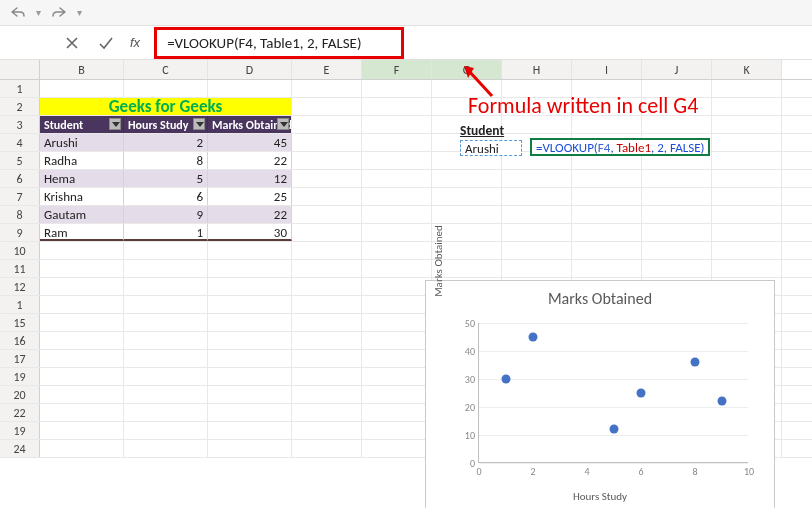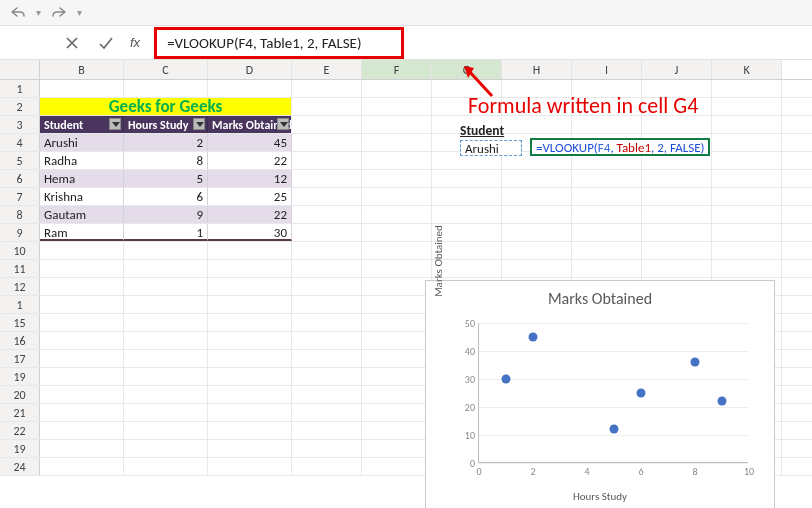--- a/index.html
+++ b/index.html
@@ -339,33 +339,20 @@
           <div class="cell" style="width: 70px;"></div>
           <div class="cell" style="width: 70px;"></div>
           <div class="cell" style="width: 70px;"></div>
           <div class="cell" style="width: 70px;"></div>
           <div class="cell" style="width: 70px;"></div>
           <div class="cell" style="width: 70px;"></div>
           <div class="cell" style="width: 70px;"></div>
         </div>
         <div class="row">
           <div class="rh">20</div>
-          <div class="cell" style="width: 84px;"></div>
-          <div class="cell" style="width: 84px;"></div>
-          <div class="cell" style="width: 84px;"></div>
-          <div class="cell" style="width: 70px;"></div>
-          <div class="cell" style="width: 70px;"></div>
-          <div class="cell" style="width: 70px;"></div>
-          <div class="cell" style="width: 70px;"></div>
-          <div class="cell" style="width: 70px;"></div>
-          <div class="cell" style="width: 70px;"></div>
-          <div class="cell" style="width: 70px;"></div>
-        </div>
-        <div class="row">
-          <div class="rh">21</div>
           <div class="cell" style="width: 84px;"></div>
           <div class="cell" style="width: 84px;"></div>
           <div class="cell" style="width: 84px;"></div>
           <div class="cell" style="width: 70px;"></div>
           <div class="cell" style="width: 70px;"></div>
           <div class="cell" style="width: 70px;"></div>
           <div class="cell" style="width: 70px;"></div>
           <div class="cell" style="width: 70px;"></div>
           <div class="cell" style="width: 70px;"></div>
           <div class="cell" style="width: 70px;"></div>

